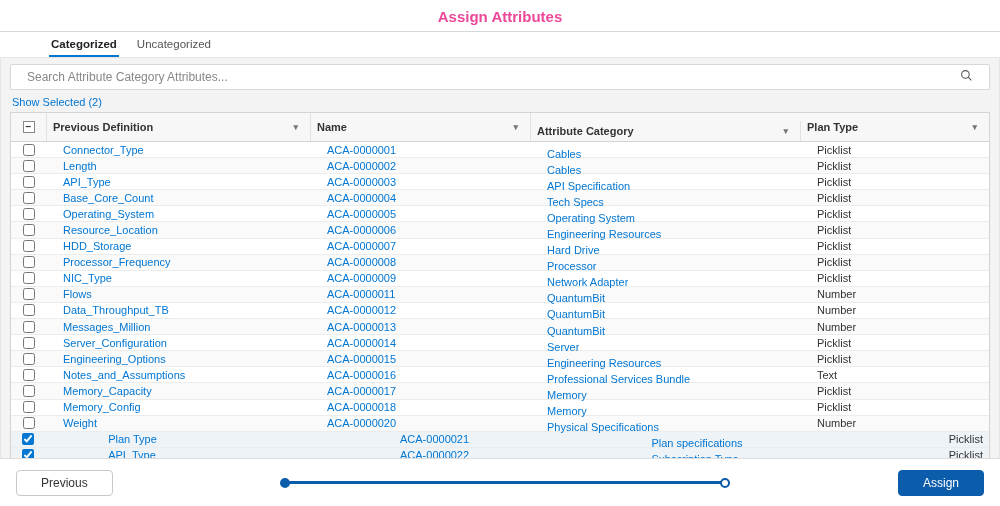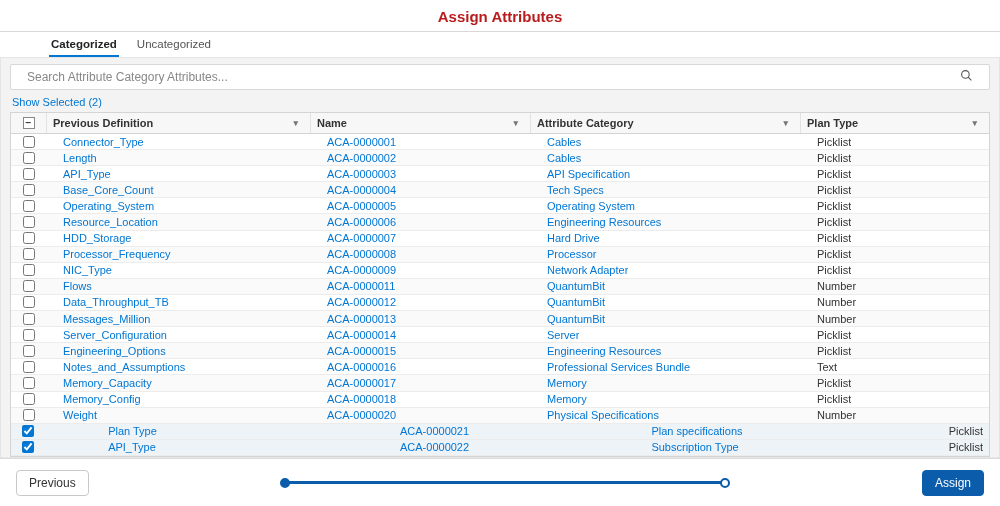--- a/index.html
+++ b/index.html
@@ -11,21 +11,21 @@
     width: 1000px;
     height: 506px;
     overflow: hidden;
     position: relative;
   }
   .page-title {
     text-align: center;
     font-weight: 700;
     font-size: 15px;
     padding: 8px 0 6px;
-    color: #b91c1c;
+    color: #ec4899;
   }
   .hr { border-top: 1px solid #d8d8d8; }
   .tabs {
     display: flex;
     gap: 16px;
     padding: 0 10px;
     border-bottom: 1px solid #e5e5e5;
     font-size: 11.5px;
   }
   .tab {
@@ -79,21 +79,21 @@
     display: flex;
     background: #f7f7f7;
     border-bottom: 1px solid #d4d4d4;
     font-weight: 700;
     color: #333;
   }
   .th, .td { display: flex; align-items: center; }
   .col-check { width: 36px; justify-content: center; padding: 4px 0; }
   .col-def   { width: 264px; padding: 4px 6px; }
   .col-name  { width: 220px; padding: 4px 6px; }
-  .col-cat   { width: 270px; padding: 4px 6px; }
+  .col-cat   { width: 270px; padding: 4px 6px; margin-top: 8px; }
   .col-type  { flex: 1; padding: 4px 6px; }
   .th .chev  { margin-left: auto; color: #777; font-size: 9px; padding-right: 6px; }
   .th-brd { border-right: 1px solid #e2e2e2; }
   .tbody .row {
     display: flex;
     border-bottom: 1px solid #ececec;
     height: 16.1px;
     align-items: center;
   }
   .tbody .row:nth-child(even) { background: #fafafa; }
@@ -129,21 +129,21 @@
     background: #fff;
     height: 48px;
     display: flex;
     align-items: center;
     padding: 0 16px;
   }
   .btn {
     border: 1px solid #c9c9c9;
     background: #fff;
     border-radius: 4px;
-    padding: 5px 12px;
+    padding: 5px 24px;
     font-size: 12px;
     cursor: pointer;
     color: #333;
   }
   .btn-primary {
     background: #0b5cab;
     border-color: #0b5cab;
     color: #fff;
   }
   .progress {

